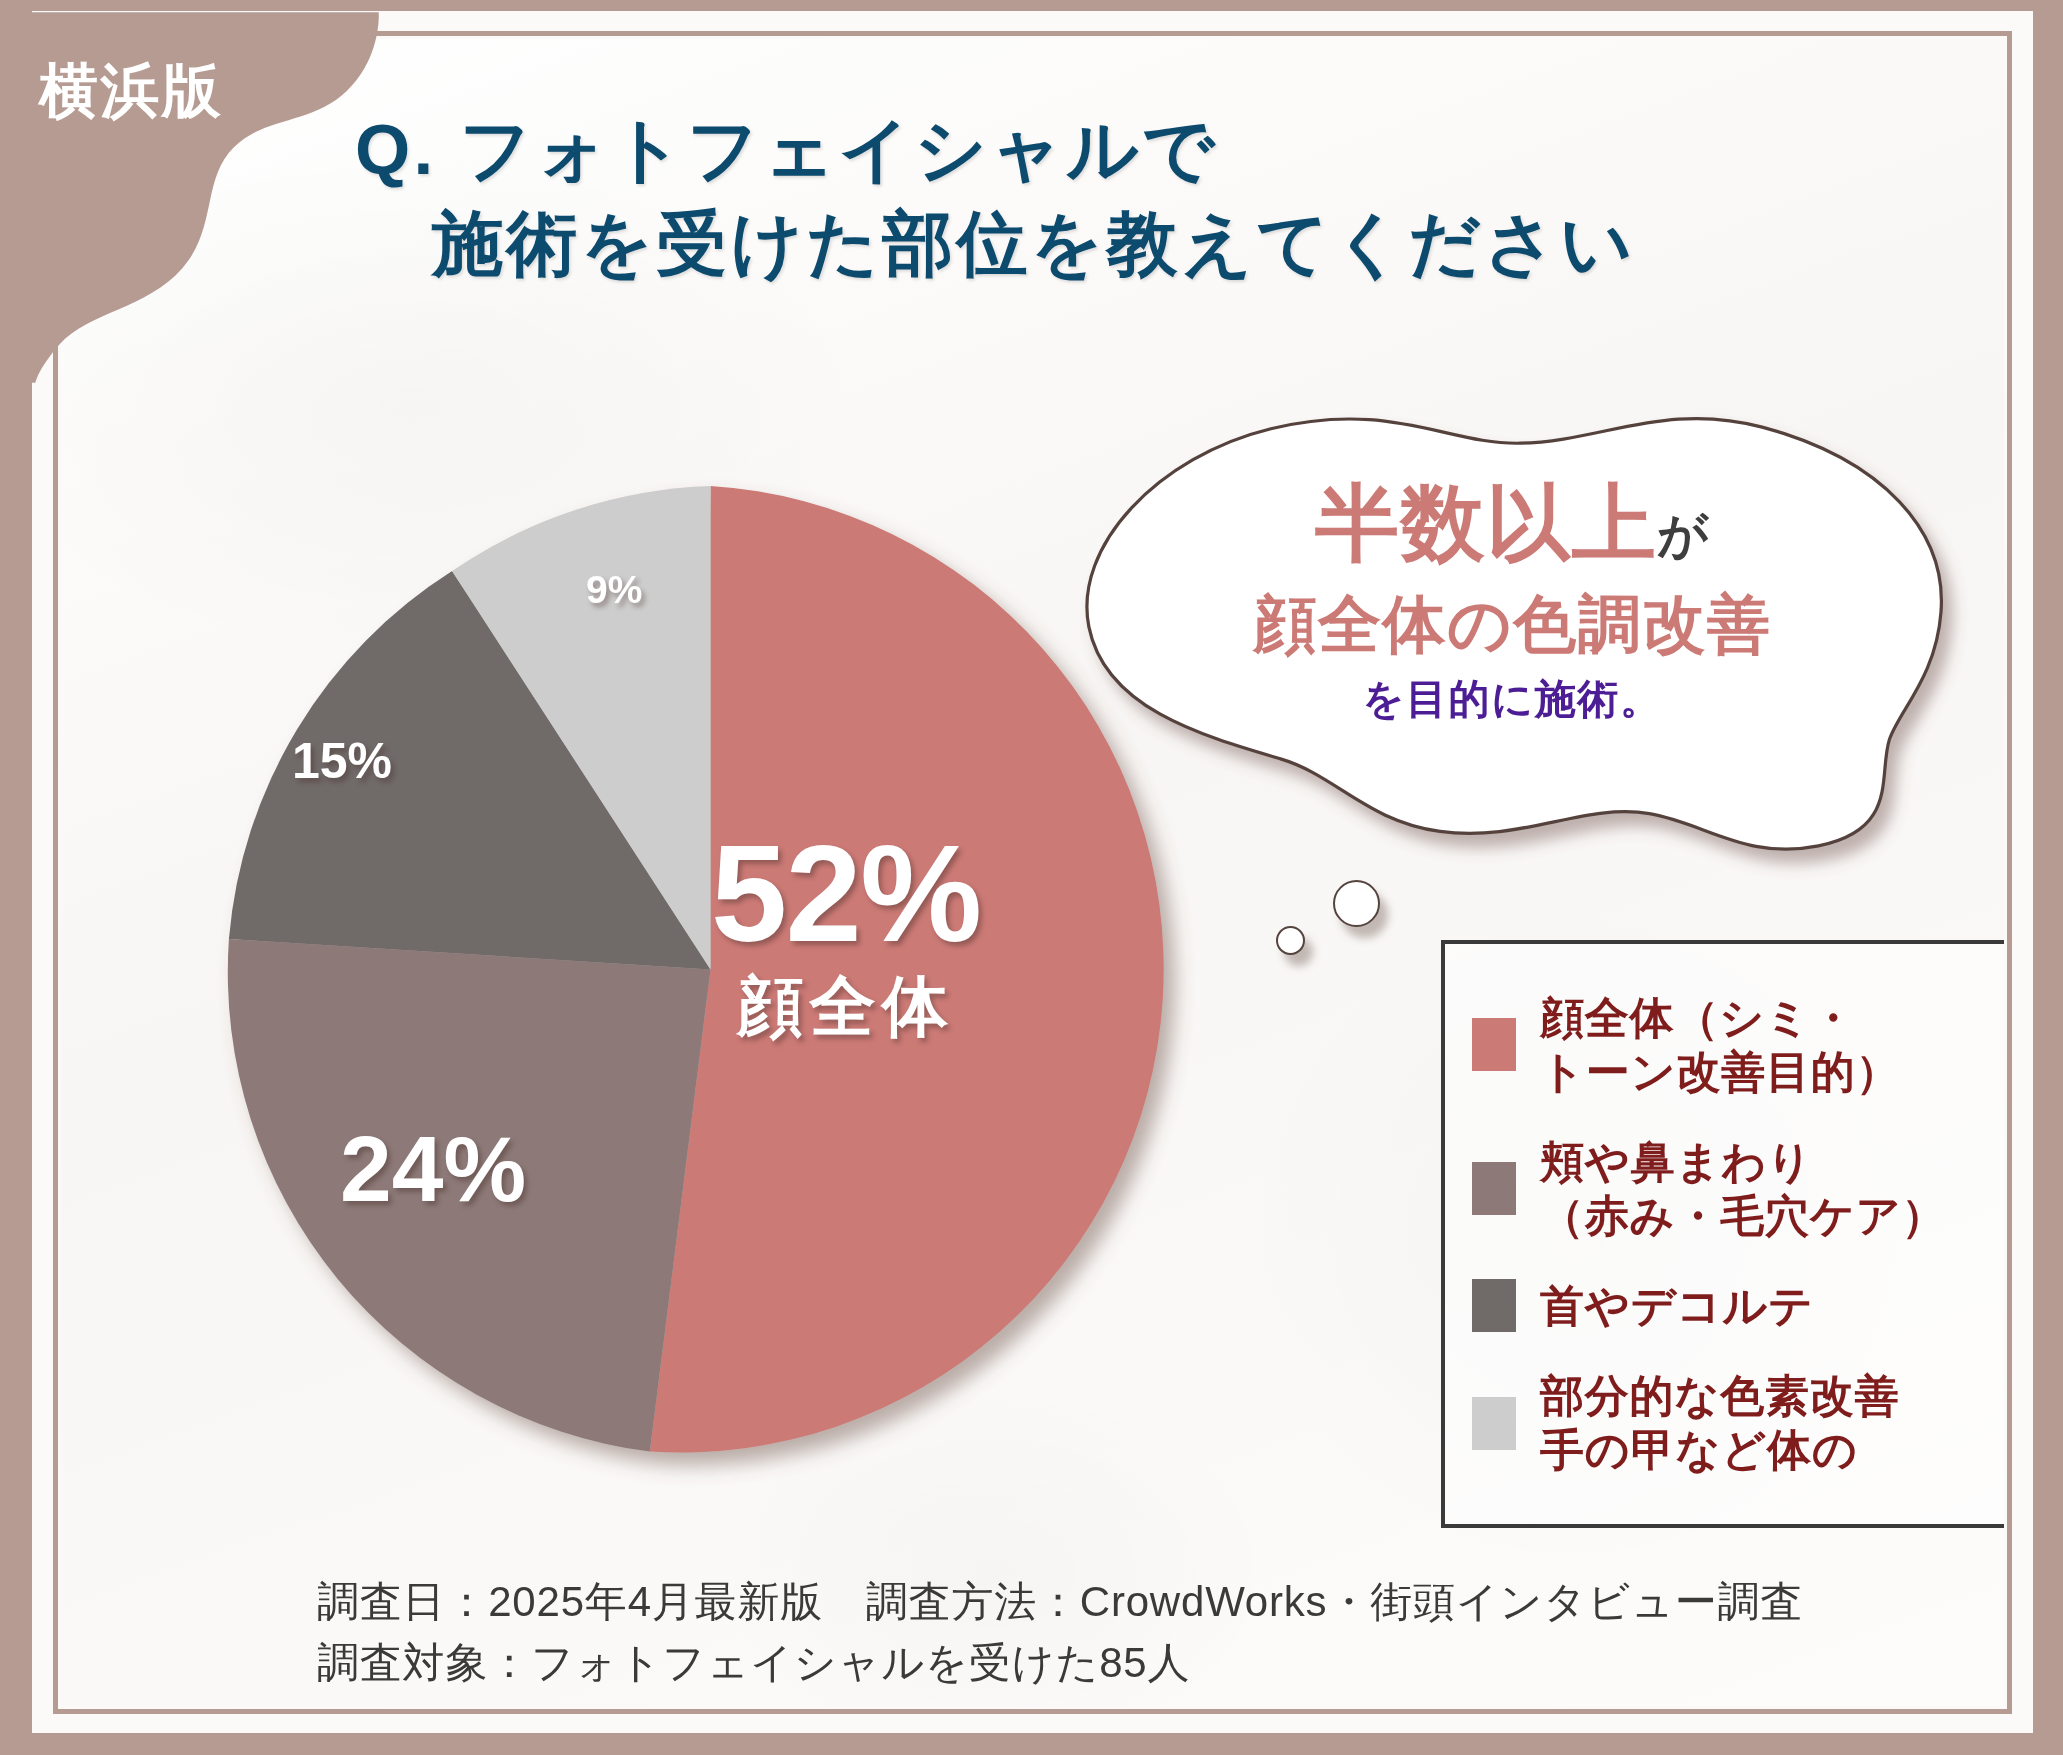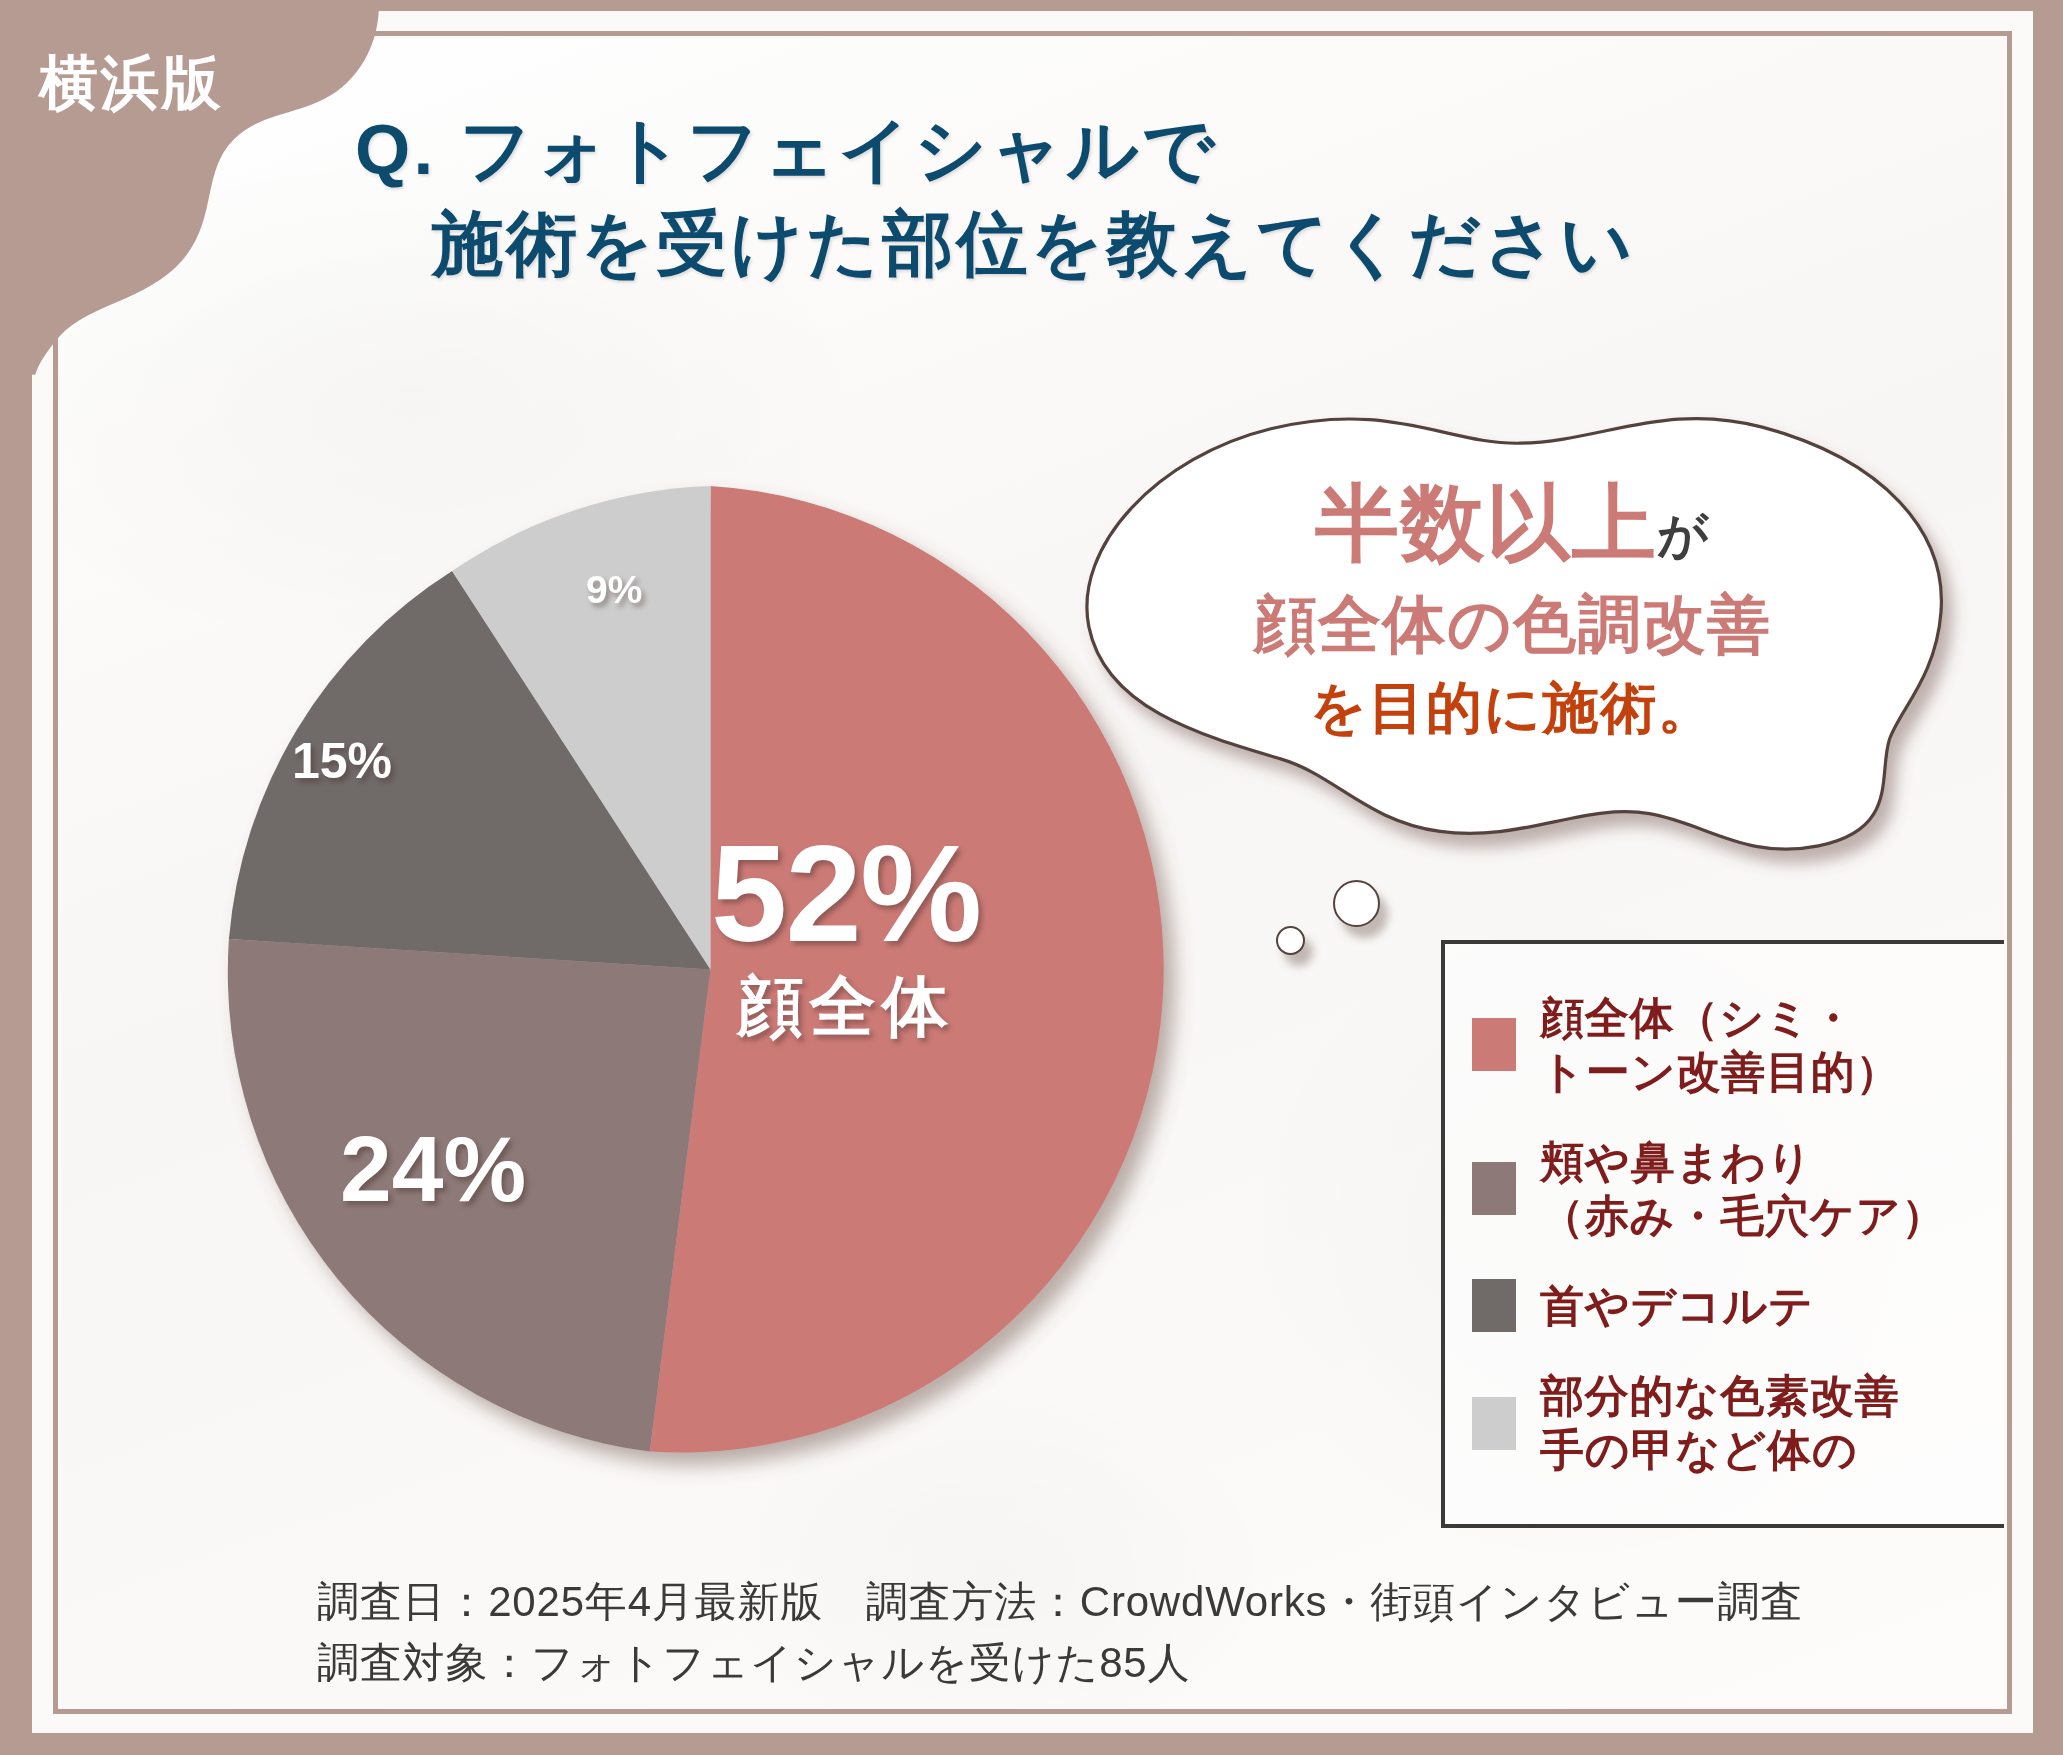--- a/index.html
+++ b/index.html
@@ -46,21 +46,21 @@
       radial-gradient(ellipse 725px 403px at 18% 22%, rgba(0,0,0,0.022), transparent 65%),
       radial-gradient(ellipse 564px 564px at 78% 72%, rgba(0,0,0,0.018), transparent 62%),
       radial-gradient(ellipse 484px 322px at 48% 92%, rgba(0,0,0,0.02), transparent 60%),
       linear-gradient(160deg, #ffffff 0%, #f8f6f4 45%, #fdfcfb 100%);
     pointer-events: none;
   }
 
   
   .badge {
     position: absolute;
-    left: 0; top: 4px;
+    left: 0; top: 12px;
     width: 419px; height: 371px;
     z-index: 7;
   }
   .badge svg { display: block; }
   .badge-label {
     position: absolute;
     left: 39px; top: 50px;
     font-size: 59px;
     font-weight: 700;
     color: #ffffff;
@@ -136,21 +136,21 @@
   .bb-l1 {
     font-size: 84px; font-weight: 700; color: #cc7a76;
     letter-spacing: 1.6px; white-space: nowrap;
   }
   .bb-l1 .ga { font-size: 50px; color: #3e3e3e; }
   .bb-l2 {
     font-size: 63px; font-weight: 700; color: #cc7a76;
     letter-spacing: 1.6px; margin-top: 11.3px; white-space: nowrap;
   }
   .bb-l3 {
-    font-size: 56px; font-weight: 700; color: #c2410c;
+    font-size: 41px; font-weight: 700; color: #4c1d95;
     letter-spacing: 1.6px; margin-top: 11.3px; white-space: nowrap;
   }
 
   .tail-dot {
     position: absolute;
     border-radius: 50%;
     background: #ffffff;
     border: 2.4px solid #55433e;
     box-shadow: 8px 11.3px 8px rgba(90,65,58,0.35);
     z-index: 8;

